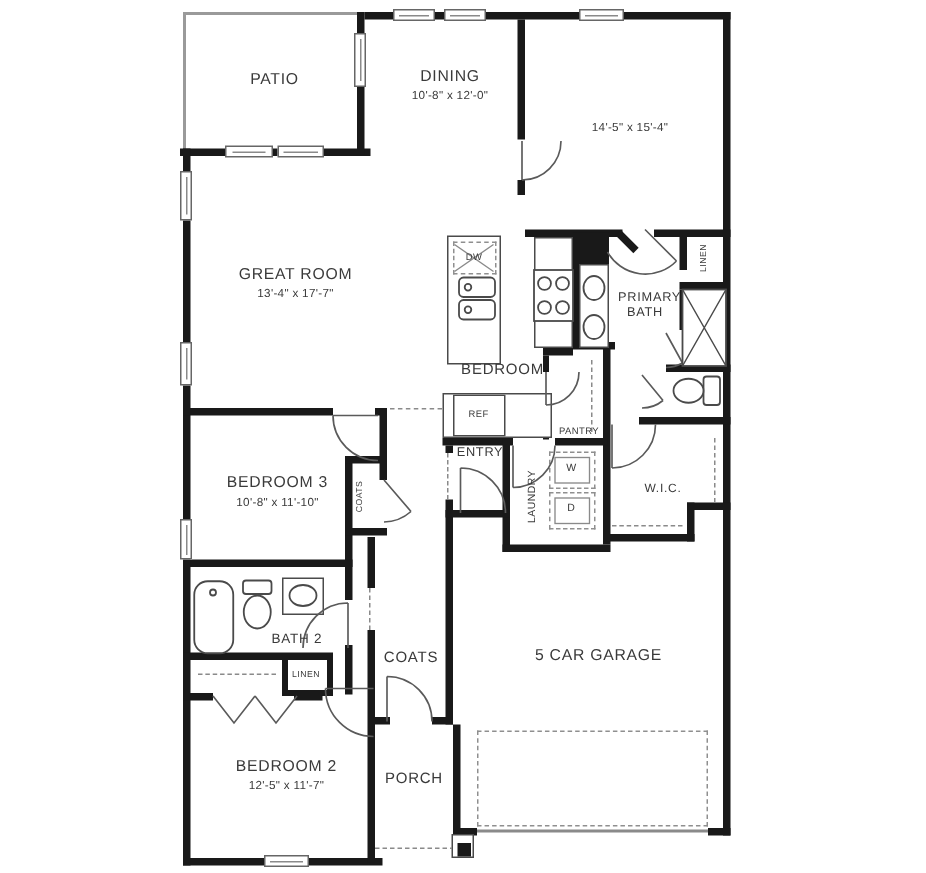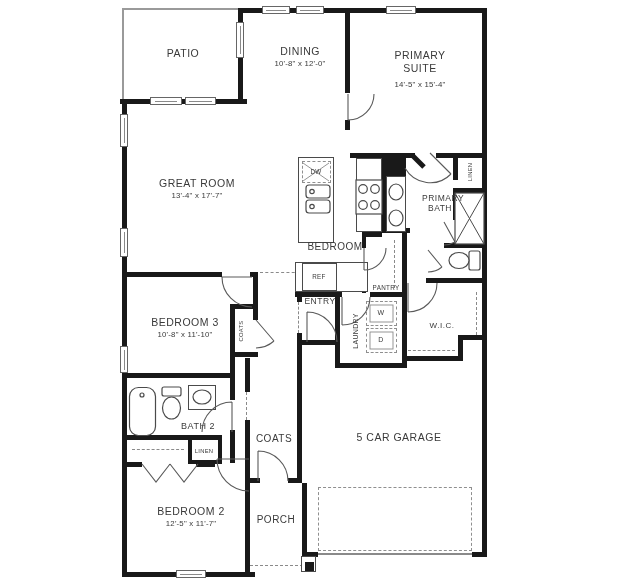--- a/index.html
+++ b/index.html
@@ -168,26 +168,25 @@
     <g fill="none" stroke="#8a8a8a" stroke-width="0.9">
       <path d="M303,163 L329,181 M329,163 L303,181"></path>
       <rect x="370" y="305" width="23" height="17"></rect>
       <rect x="370" y="332" width="23" height="17"></rect>
     </g>
   </svg>
 
   <div class="lbl name" style="left:183px;top:53px">PATIO</div>
   <div class="lbl name" style="left:300px;top:51px">DINING</div>
   <div class="lbl dims" style="left:300px;top:64px">10'-8" x 12'-0"</div>
-  <div class="lbl name wrap" style="left:420px;top:62px;width:62px">PRIMARY SUITE</div>
   <div class="lbl dims" style="left:420px;top:85px">14'-5" x 15'-4"</div>
   <div class="lbl name" style="left:197px;top:183px">GREAT ROOM</div>
   <div class="lbl dims" style="left:197px;top:196px">13'-4" x 17'-7"</div>
   <div class="lbl name" style="left:335px;top:247px;font-size:10px">BEDROOM</div>
-  <div class="lbl small wrap" style="left:440px;top:203px;width:36px">PRIMARY BATH</div>
+  <div class="lbl small wrap" style="left:430px;top:203px;width:36px">PRIMARY BATH</div>
   <div class="lbl name" style="left:185px;top:322px">BEDROOM 3</div>
   <div class="lbl dims" style="left:185px;top:335px">10'-8" x 11'-10"</div>
   <div class="lbl small" style="left:198px;top:426px;font-size:9px">BATH 2</div>
   <div class="lbl name" style="left:191px;top:511px">BEDROOM 2</div>
   <div class="lbl dims" style="left:191px;top:524px">12'-5" x 11'-7"</div>
   <div class="lbl small" style="left:320px;top:301px">ENTRY</div>
   <div class="lbl name" style="left:274px;top:439px;font-size:10px">COATS</div>
   <div class="lbl name" style="left:276px;top:520px;font-size:10px">PORCH</div>
   <div class="lbl name" style="left:399px;top:437px">5 CAR GARAGE</div>
   <div class="lbl small" style="left:442px;top:326px;font-size:8px">W.I.C.</div>

